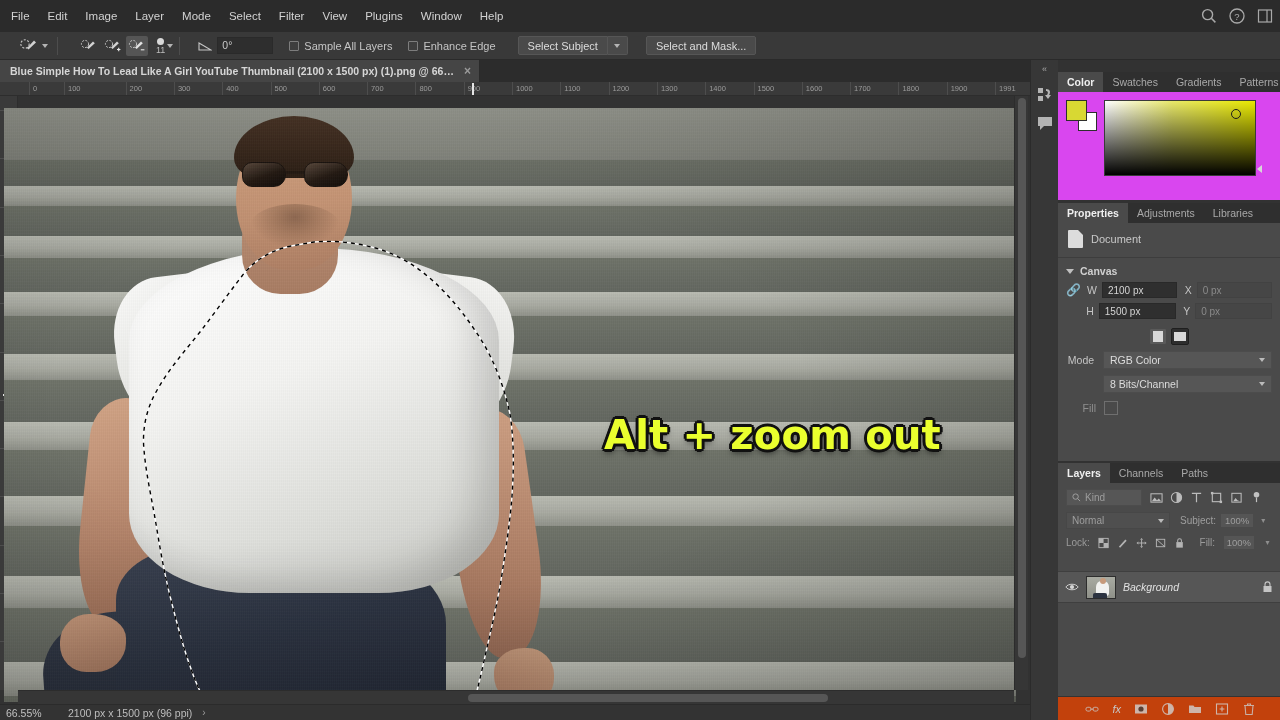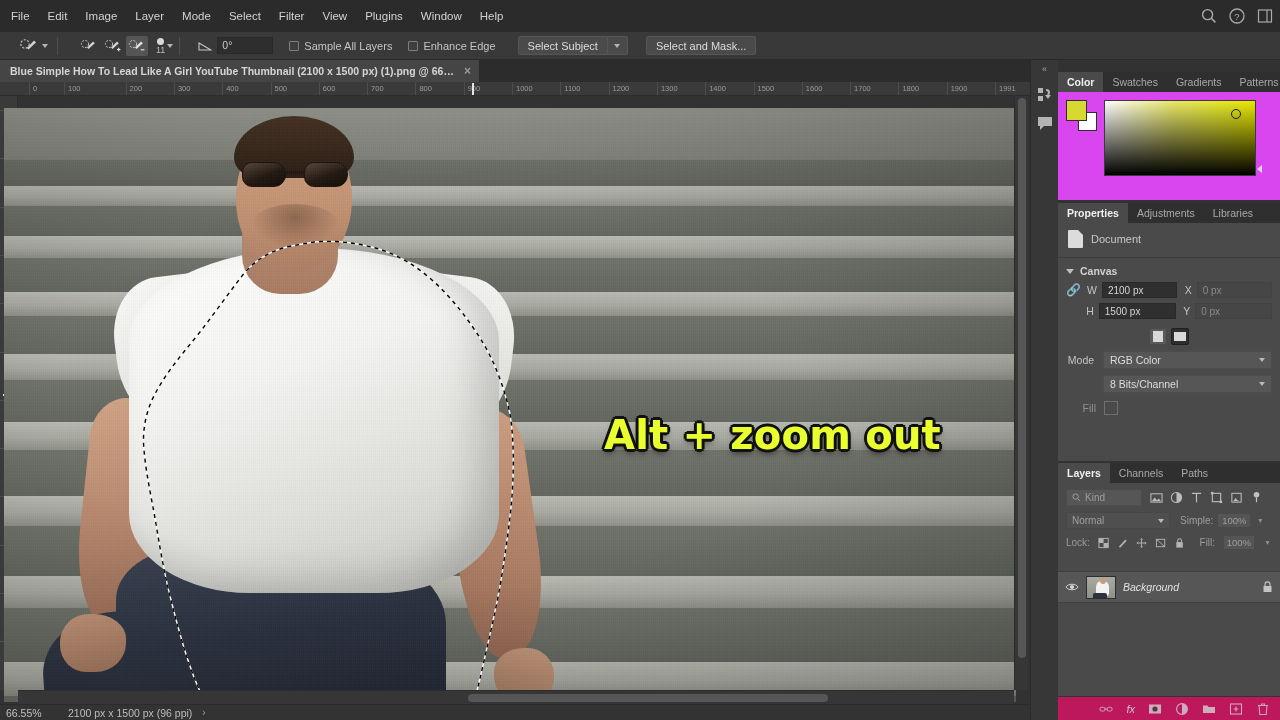--- a/index.html
+++ b/index.html
@@ -378,22 +378,22 @@
   .layer-thumb {
     width:30px; height:23px; border:1px solid #2d2d2d; overflow:hidden; position:relative;
     background: linear-gradient(180deg,#a9aba2 0%, #8f9189 100%);
   }
   .lt-body { position:absolute; left:9px; top:4px; width:13px; height:15px; background:#f2f2f0; border-radius:40% 40% 20% 20%; }
   .lt-head { position:absolute; left:13px; top:1px; width:6px; height:6px; background:#c79a7b; border-radius:50%; }
   .lt-pants { position:absolute; left:6px; top:16px; width:14px; height:7px; background:#2c3340; border-radius:20%; }
   .layer-name { flex:1; font-size:10.5px; color:#e2e2e2; font-style: italic; }
   .lock-mini { width:11px; height:12px; opacity:.85; }
   .lp-bottom {
-    position:absolute; bottom:0; left:0; width:222px; height:24px; background:#be185d;
-    display:flex; align-items:center; justify-content:flex-end; gap:13px; padding-right:10px;
+    position:absolute; bottom:0; left:0; width:222px; height:24px; background:#c2410c;
+    display:flex; align-items:center; justify-content:flex-end; gap:13px; padding-right:24px;
     border-top:1px solid #343434;
   }
   .lb-icon { width:14px; height:14px; opacity:.8; }
   .fx-text { font-size:11px; font-style:italic; color:#c8c8c8; }
 </style>
 </head>
 <body>
 
 <div id="app">
 
@@ -753,21 +753,21 @@
           <line x1="7" y1="7" x2="7" y2="12" stroke="#d8d8d8" stroke-width="1.3"></line>
         </svg>
       </div>
     </div>
 
     <div class="lp-blend">
       <span class="blend-box">
         <span>Normal</span>
         <span class="sel-caret"></span>
       </span>
-      <span class="op-label">Simple:</span>
+      <span class="op-label">Subject:</span>
       <span class="op-val">100%</span>
       <span class="stepper">▾</span>
     </div>
 
     <div class="lp-lock">
       <span class="lock-label">Lock:</span>
       <svg class="licon" viewBox="0 0 12 12">
         <rect x="1" y="1" width="10" height="10" fill="none" stroke="#cfcfcf" stroke-width="1"></rect>
         <rect x="1" y="1" width="5" height="5" fill="#cfcfcf"></rect>
           <rect x="6" y="6" width="5" height="5" fill="#cfcfcf"></rect>

